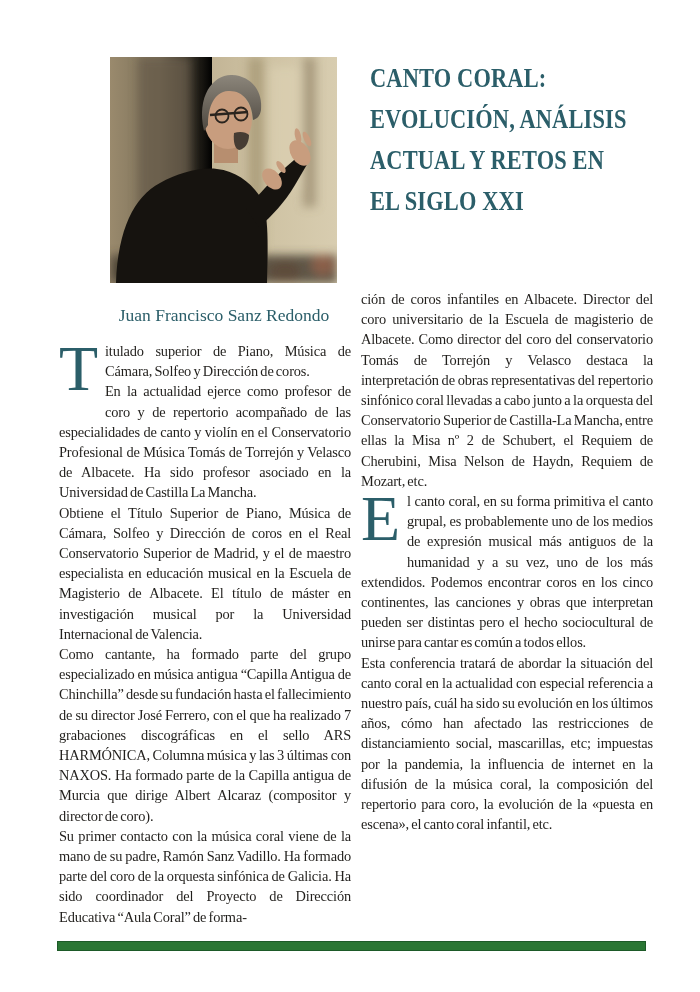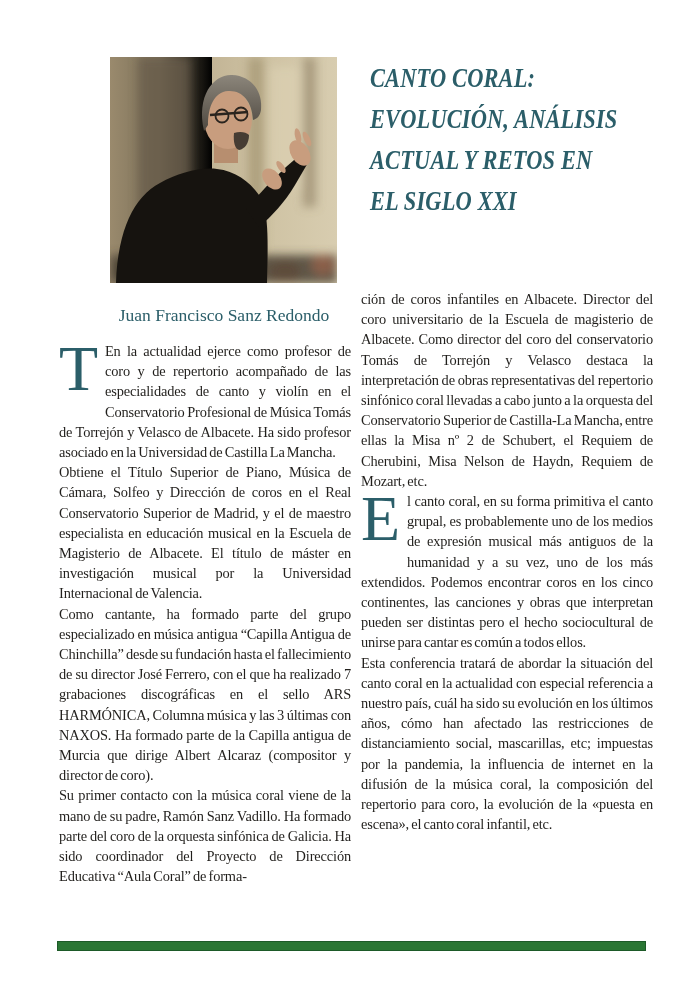--- a/index.html
+++ b/index.html
@@ -16,21 +16,20 @@
     overflow:hidden; background:#b5a88c;
   }
   .photo svg { display:block; }
 
   
   .title {
     position:absolute; left:370px; top:57px; width:310px; margin:0;
     color:var(--accent,#2b5e69);
     font-weight:bold; font-size:28px; line-height:41px;
     letter-spacing:0.2px;
-    font-style:italic;
   }
   .title .tline { display:block; transform:scaleX(0.8); transform-origin:0 50%; white-space:nowrap; }
 
   
   .author {
     position:absolute; left:92px; top:305px; width:264px;
     text-align:center; color:var(--accent,#2b5e69);
     font-size:17.5px; line-height:20px;font-family:Liberation Serif, serif;
   }
 
@@ -125,21 +124,21 @@
   <h1 class="title">
     <span class="tline">CANTO CORAL:</span>
     <span class="tline">EVOLUCIÓN, ANÁLISIS</span>
     <span class="tline">ACTUAL Y RETOS EN</span>
     <span class="tline">EL SIGLO XXI</span>
   </h1>
 
   <div class="author">Juan Francisco Sanz Redondo</div>
 
   <div class="col col-left">
-    <p class="para"><span class="dropcap">T</span></p>
+    <p class="para"><span class="dropcap">T</span><span>itulado superior de Piano, Música de Cámara, Solfeo y Dirección de coros.</span></p>
     <p class="para">En la actualidad ejerce como profesor de coro y de repertorio acompañado de las especialidades de canto y violín en el Conservatorio Profesional de Música Tomás de Torrejón y Velasco de Albacete. Ha sido profesor asociado en la Universidad de Castilla La Mancha.</p>
     <p class="para">Obtiene el Título Superior de Piano, Música de Cámara, Solfeo y Dirección de coros en el Real Conservatorio Superior de Madrid, y el de maestro especialista en educación musical en la Escuela de Magisterio de Albacete. El título de máster en investigación musical por la Universidad Internacional de Valencia.</p>
     <p class="para">Como cantante, ha formado parte del grupo especializado en música antigua “Capilla Antigua de Chinchilla” desde su fundación hasta el fallecimiento de su director José Ferrero, con el que ha realizado 7 grabaciones discográficas en el sello ARS HARMÓNICA, Columna música y las 3 últimas con NAXOS. Ha formado parte de la Capilla antigua de Murcia que dirige Albert Alcaraz (compositor y director de coro).</p>
     <p class="para">Su primer contacto con la música coral viene de la mano de su padre, Ramón Sanz Vadillo. Ha formado parte del coro de la orquesta sinfónica de Galicia. Ha sido coordinador del Proyecto de Dirección Educativa “Aula Coral” de forma-</p>
   </div>
 
   <div class="col col-right">
     <p class="para">ción de coros infantiles en Albacete. Director del coro universitario de la Escuela de magisterio de Albacete. Como director del coro del conservatorio Tomás de Torrejón y Velasco destaca la interpretación de obras representativas del repertorio sinfónico coral llevadas a cabo junto a la orquesta del Conservatorio Superior de Castilla-La Mancha, entre ellas la Misa nº 2 de Schubert, el Requiem de Cherubini, Misa Nelson de Haydn, Requiem de Mozart, etc.</p>
     <p class="para"><span class="dropcap">E</span><span>l canto coral, en su forma primitiva el canto grupal, es probablemente uno de los medios de expresión musical más antiguos de la humanidad y a su vez, uno de los más extendidos. Podemos encontrar coros en los cinco continentes, las canciones y obras que interpretan pueden ser distintas pero el hecho sociocultural de unirse para cantar es común a todos ellos.</span></p>
     <p class="para">Esta conferencia tratará de abordar la situación del canto coral en la actualidad con especial referencia a nuestro país, cuál ha sido su evolución en los últimos años, cómo han afectado las restricciones de distanciamiento social, mascarillas, etc; impuestas por la pandemia, la influencia de internet en la difusión de la música coral, la composición del repertorio para coro, la evolución de la «puesta en escena», el canto coral infantil, etc.</p>

